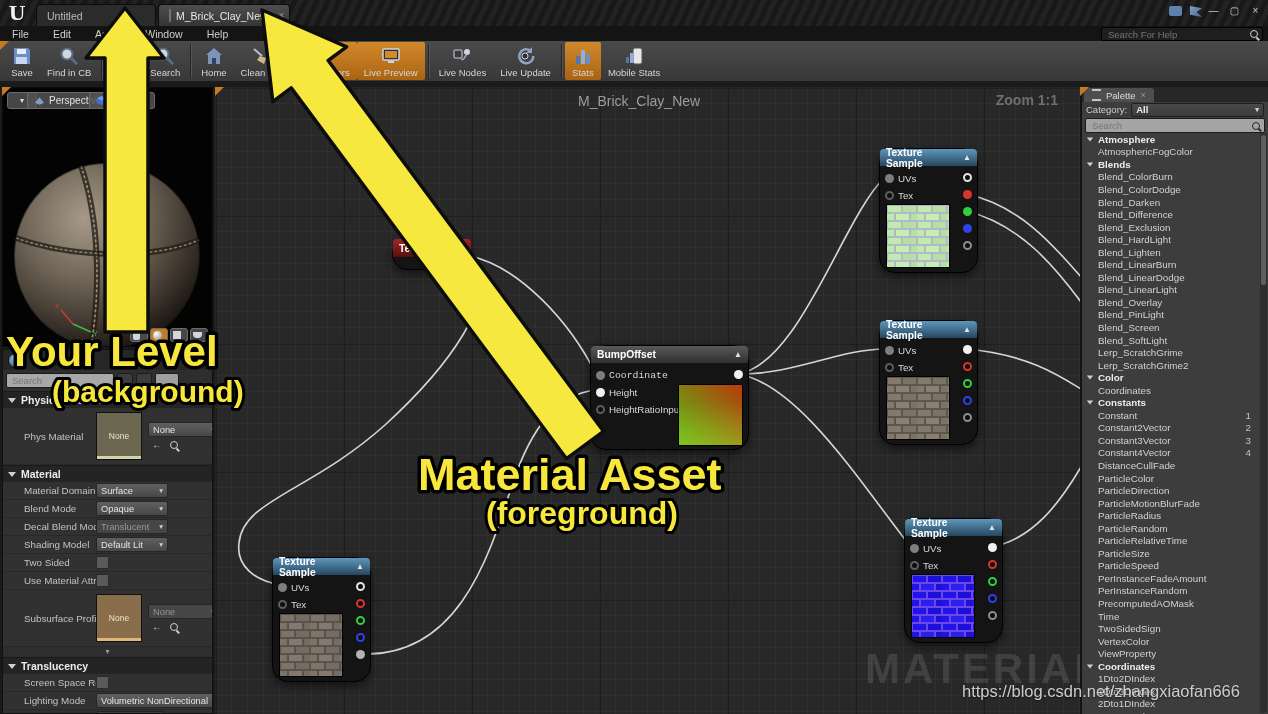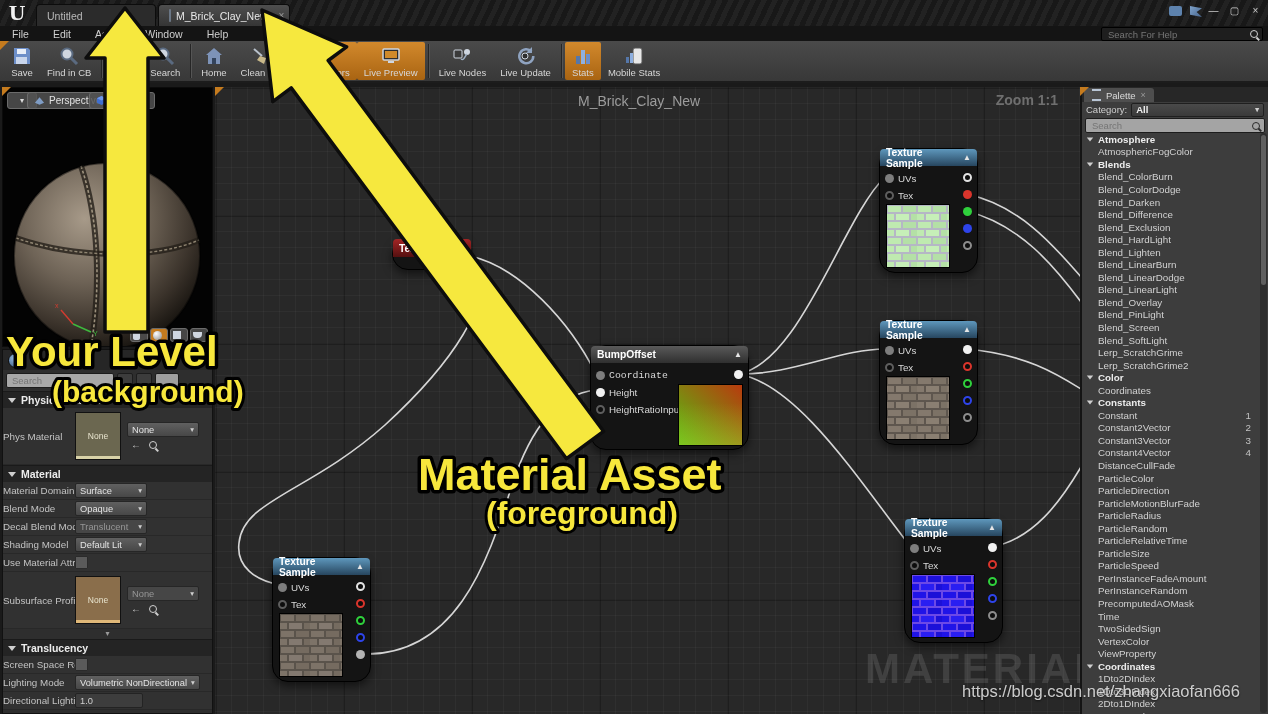--- a/index.html
+++ b/index.html
@@ -54,21 +54,21 @@
   .det-ico{width:13px;height:13px;border-radius:50%;background:radial-gradient(circle at 35% 30%,#8fb3d9,#33557d);border:1px solid #111;}
   .det-search{height:17px;margin:2px 3px;display:flex;align-items:center;gap:3px;}
   .det-search .box{width:100px;height:13px;background:#a8a8a8;border:1px solid #1c1c1c;border-radius:2px;display:flex;align-items:center;padding:0 3px;}
   .det-search input{flex:1;background:transparent;border:none;outline:none;color:#333;font-size:9.5px;font-family:"Liberation Sans",sans-serif;width:70px;}
   .det-mini{width:14px;height:13px;background:#3c3c3c;border:1px solid #1c1c1c;border-radius:2px;}
   .det-mini.light{background:#9f9f9f;width:22px;}
   .sec-h{height:16px;background:#242424;border-top:1px solid #1a1a1a;display:flex;align-items:center;gap:5px;padding:0 5px;color:#ececec;font-size:10.5px;font-weight:bold;}
   .tri{width:0;height:0;border-left:4px solid transparent;border-right:4px solid transparent;border-top:5px solid #cfcfcf;flex:0 0 auto;}
   .d-row{min-height:17px;display:flex;align-items:center;border-bottom:1px solid #282828;background:#313131;}
   .d-row.tall{min-height:56px;}
-  .d-label{width:72px;flex:0 0 72px;color:#c3c3c3;font-size:9.8px;padding-left:0;white-space:nowrap;overflow:hidden;}
+  .d-label{width:72px;flex:0 0 72px;color:#c3c3c3;font-size:9.8px;padding-left:21px;white-space:nowrap;overflow:hidden;}
   .d-ctl{flex:1;display:flex;align-items:center;}
   .dd{height:13px;min-width:62px;background:linear-gradient(#606060,#474747);border:1px solid #262626;border-radius:2px;
     display:flex;align-items:center;justify-content:space-between;color:#e4e4e4;font-size:9.3px;padding:0 4px;gap:4px;white-space:nowrap;}
   .dd.dis{background:#464646;color:#969696;}
   .dd-a{font-size:7.5px;color:#cfcfcf;}
   .cb{width:11px;height:11px;background:#5a5a5a;border:1px solid #2a2a2a;border-radius:1px;}
   .numbox{height:13px;width:58px;background:#3d3d3d;border:1px solid #232323;border-radius:2px;color:#cfcfcf;font-size:9.3px;
     display:flex;align-items:center;justify-content:space-between;padding:0 4px;}
   .thumbwrap{display:flex;align-items:center;gap:6px;}
   .thumb{width:44px;height:46px;border:1px solid #111;position:relative;color:#e9e5cf;font-size:8.5px;display:flex;align-items:center;justify-content:center;}
@@ -425,20 +425,26 @@
         <div class="d-row">
           <span class="d-label">Shading Model</span>
           <div class="d-ctl">
             <div class="dd">
               <span>Default Lit</span>
               <span class="dd-a">▾</span>
             </div>
           </div>
         </div>
         <div class="d-row">
+          <span class="d-label">Two Sided</span>
+          <div class="d-ctl">
+            <span class="cb"></span>
+          </div>
+        </div>
+        <div class="d-row">
           <span class="d-label">Use Material Attr</span>
           <div class="d-ctl">
             <span class="cb"></span>
           </div>
         </div>
         <div class="d-row tall">
           <span class="d-label">Subsurface Profi</span>
           <div class="d-ctl">
             <div class="thumbwrap">
               <div class="thumb brown">

